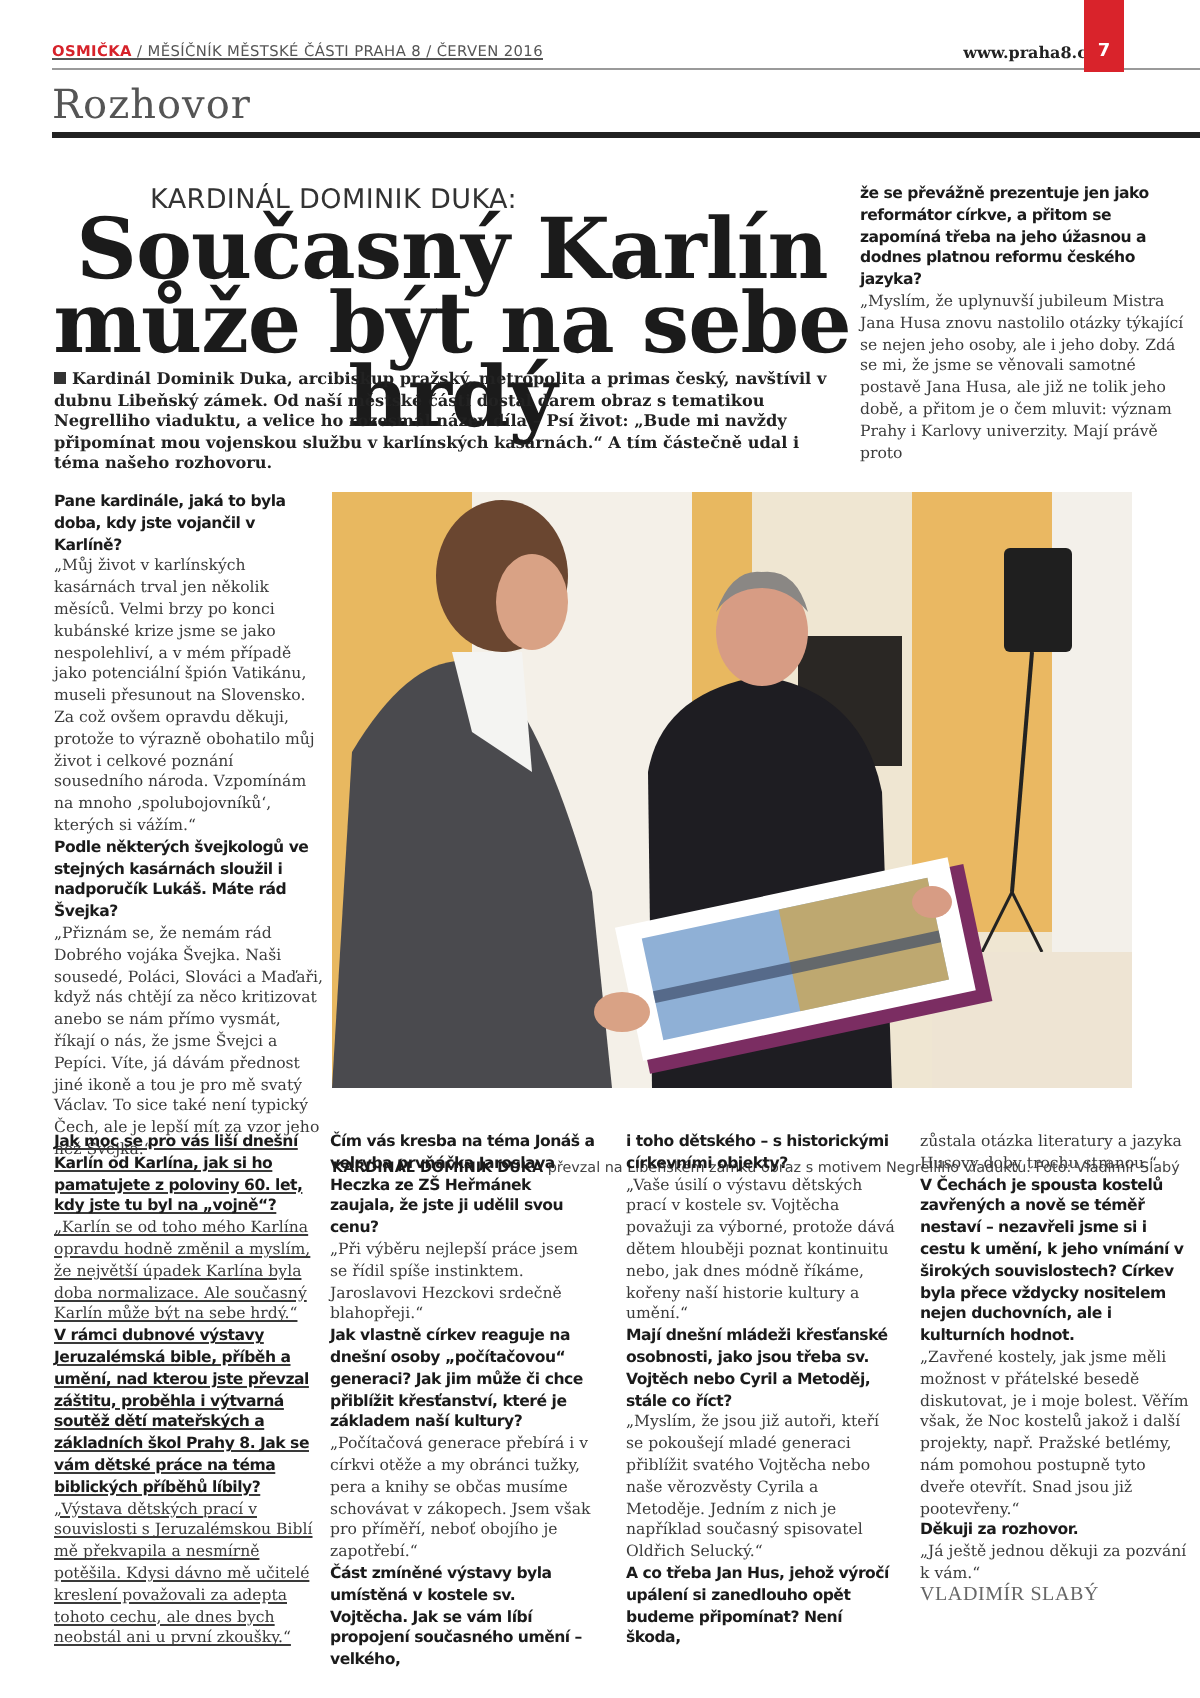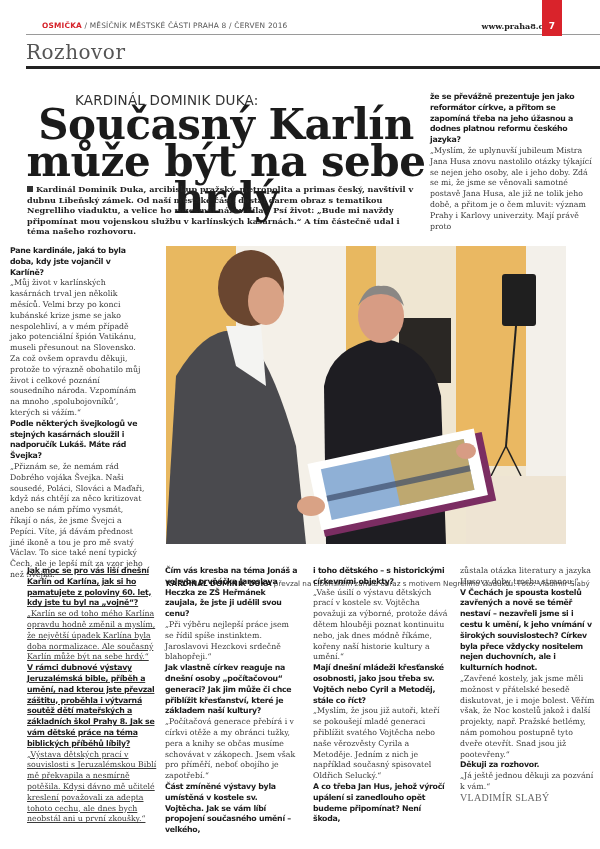--- a/index.html
+++ b/index.html
@@ -1,41 +1,41 @@
 <!DOCTYPE html>
 <html><head>
 <meta charset="utf-8">
 <style>
   * { margin: 0; padding: 0; box-sizing: border-box; }
   html, body { width: 600px; height: 849px; background: #ffffff; overflow: hidden; }
   body { position: relative; font-family: "DejaVu Serif", serif; color: #2b2b2b; }
 
   
   .topbar { position: absolute; left: 26px; top: 21px; width: 574px; height: 14px; border-bottom: 1px solid #9a9a9a; }
-  .mast { position: absolute; left: 16px; top: 0; font-family: "DejaVu Sans", sans-serif; font-size: 7.4px; letter-spacing: 0.2px; color: #555; white-space: nowrap; }
+  .mast { position: absolute; left: 0; top: 0; font-family: "DejaVu Sans", sans-serif; font-size: 7.4px; letter-spacing: 0.2px; color: #555; white-space: nowrap; text-decoration: underline; }
   .mast .brand { color: #d6222a; font-weight: bold; }
   .site { position: absolute; right: 52px; top: 0; font-family: "DejaVu Serif", serif; font-weight: bold; font-size: 8px; color: #222; }
   .pagenum { position: absolute; left: 542px; top: 0; width: 20px; height: 36px; background: #d9232b; color: #fff; font-family: "DejaVu Sans", sans-serif; font-weight: bold; font-size: 9px; text-align: center; padding-top: 21px; }
   .section { position: absolute; left: 26px; top: 40px; font-family: "DejaVu Serif", serif; font-size: 20px; color: #555; letter-spacing: 0.5px; }
   .rule-thick { position: absolute; left: 26px; top: 66px; width: 574px; height: 3px; background: #222; }
 
   
   .kicker { position: absolute; left: 27px; top: 92px; font-family: "DejaVu Sans", sans-serif; font-size: 13.5px; color: #333; letter-spacing: 0.2px; margin-left: 48px; }
   .headline { position: absolute; left: 26px; top: 106px; width: 400px; font-family: "DejaVu Serif", serif; font-weight: bold; font-size: 42px; line-height: 37px; color: #1b1b1b; letter-spacing: -0.5px; text-align: center; }
   .lead { position: absolute; left: 27px; top: 184px; width: 395px; font-family: "DejaVu Serif", serif; font-weight: bold; font-size: 8.1px; line-height: 10.6px; color: #222; }
   .lead .sq { display: inline-block; width: 6px; height: 6px; background: #333; margin-right: 3px; vertical-align: 0; }
 
   
   .col { position: absolute; font-size: 7.8px; line-height: 10.8px; color: #3a3a3a; }
   .q { font-family: "DejaVu Sans", sans-serif; font-weight: bold; color: #1b1b1b; letter-spacing: -0.25px; }
   .a { font-family: "DejaVu Serif", serif; margin-bottom: 10px; }
   .col p { margin: 0; }
 
   .col-right-top { left: 430px; top: 92px; width: 165px; }
-  .col-left { left: 10px; top: 246px; width: 135px; }
+  .col-left { left: 27px; top: 246px; width: 135px; }
   .col-b1 { left: 27px; top: 566px; width: 135px; text-decoration: underline; }
   .col-b2 { left: 165px; top: 566px; width: 133px; }
   .col-b3 { left: 313px; top: 566px; width: 137px; }
   .col-b4 { left: 460px; top: 566px; width: 136px; }
   .byline { font-family: Liberation Serif, serif; font-size: 10px; color: #666; letter-spacing: 0.3px; margin-top: 4px; }
 
   
   .photo { position: absolute; left: 166px; top: 246px; width: 400px; height: 298px; overflow: hidden; background: #f2ead8; }
   .photo svg { display: block; }
   .caption { position: absolute; left: 166px; top: 547px; width: 430px; font-family: "DejaVu Sans", sans-serif; font-size: 7.2px; color: #444; white-space: nowrap; margin-top: 32px; }

